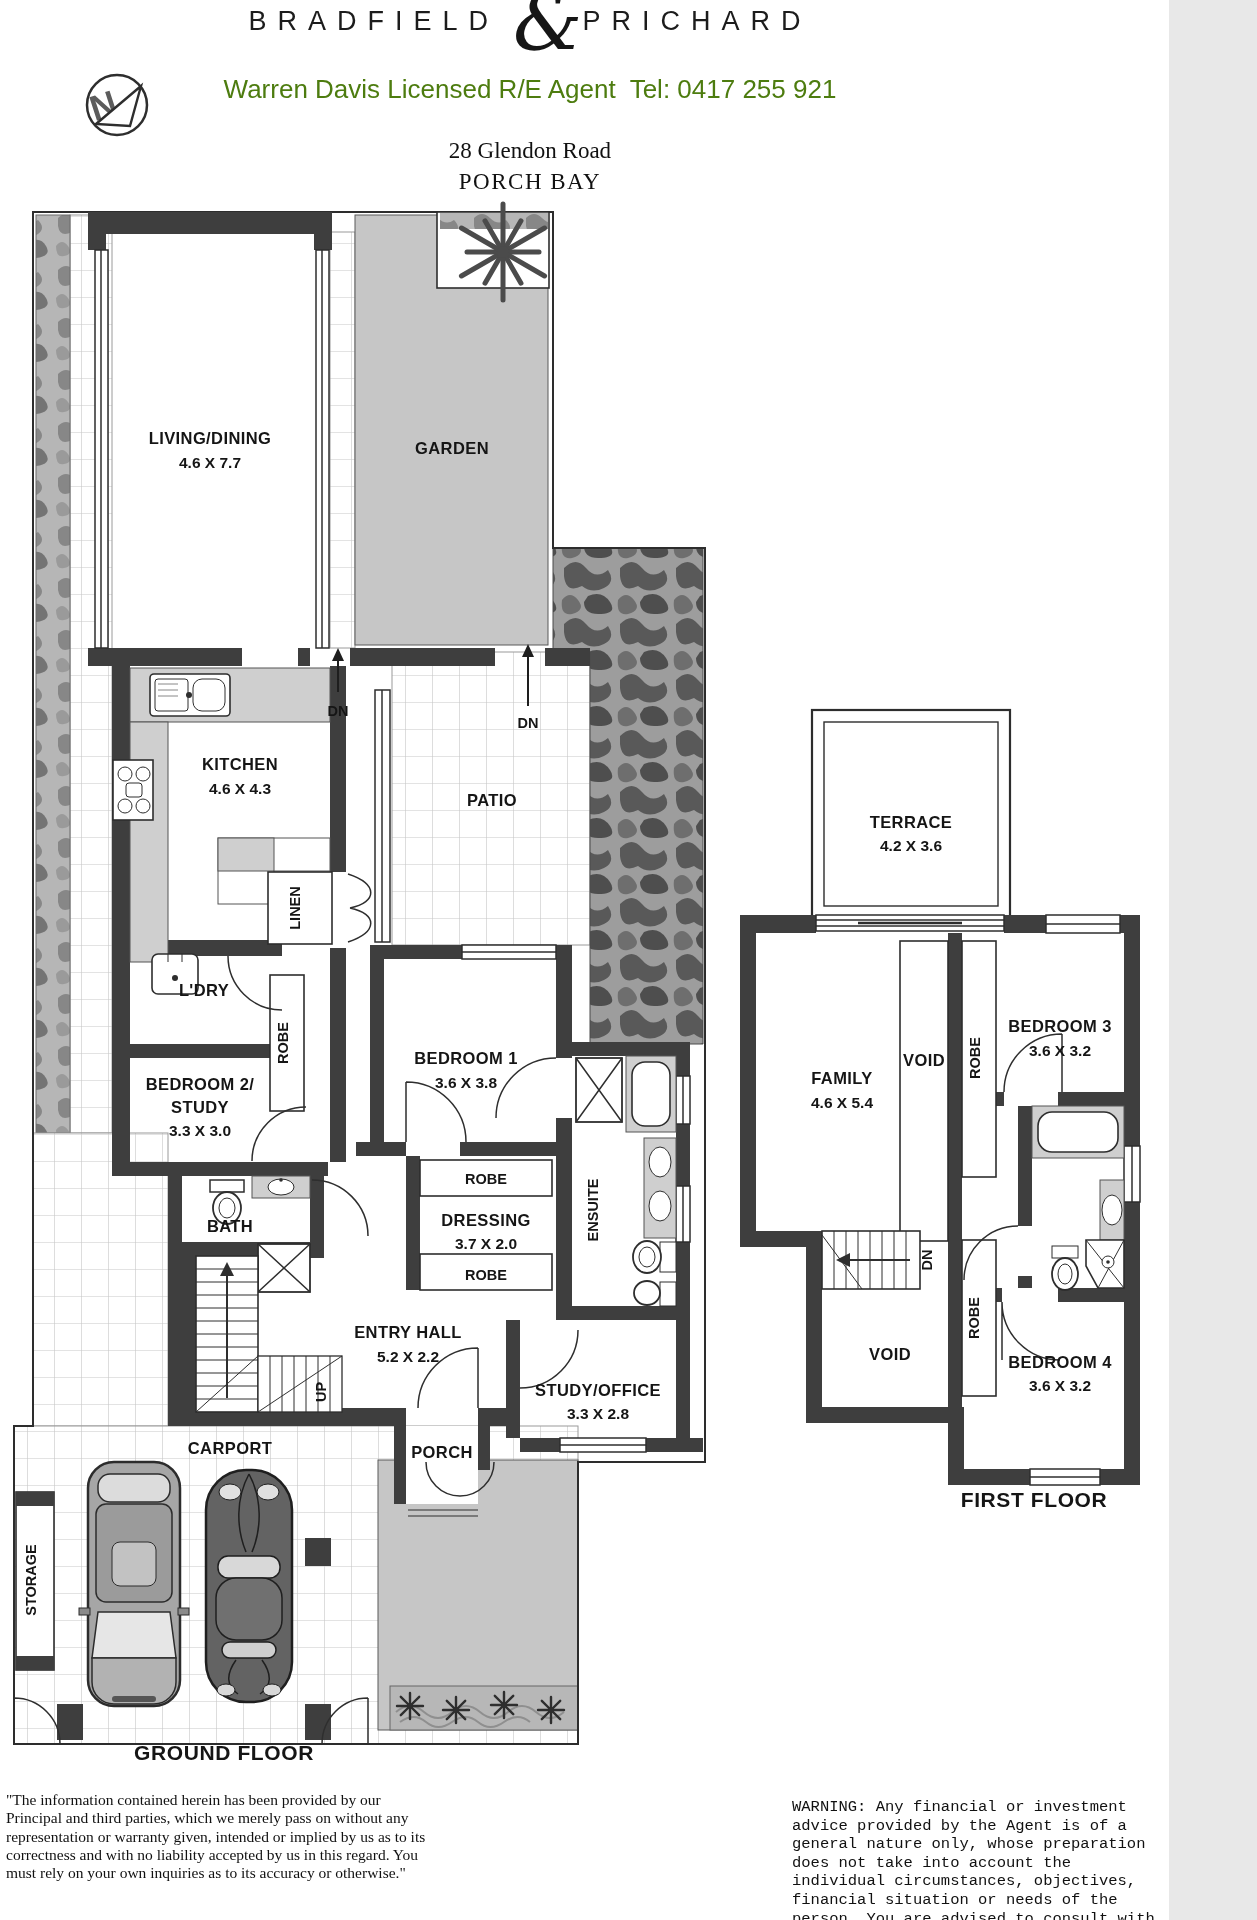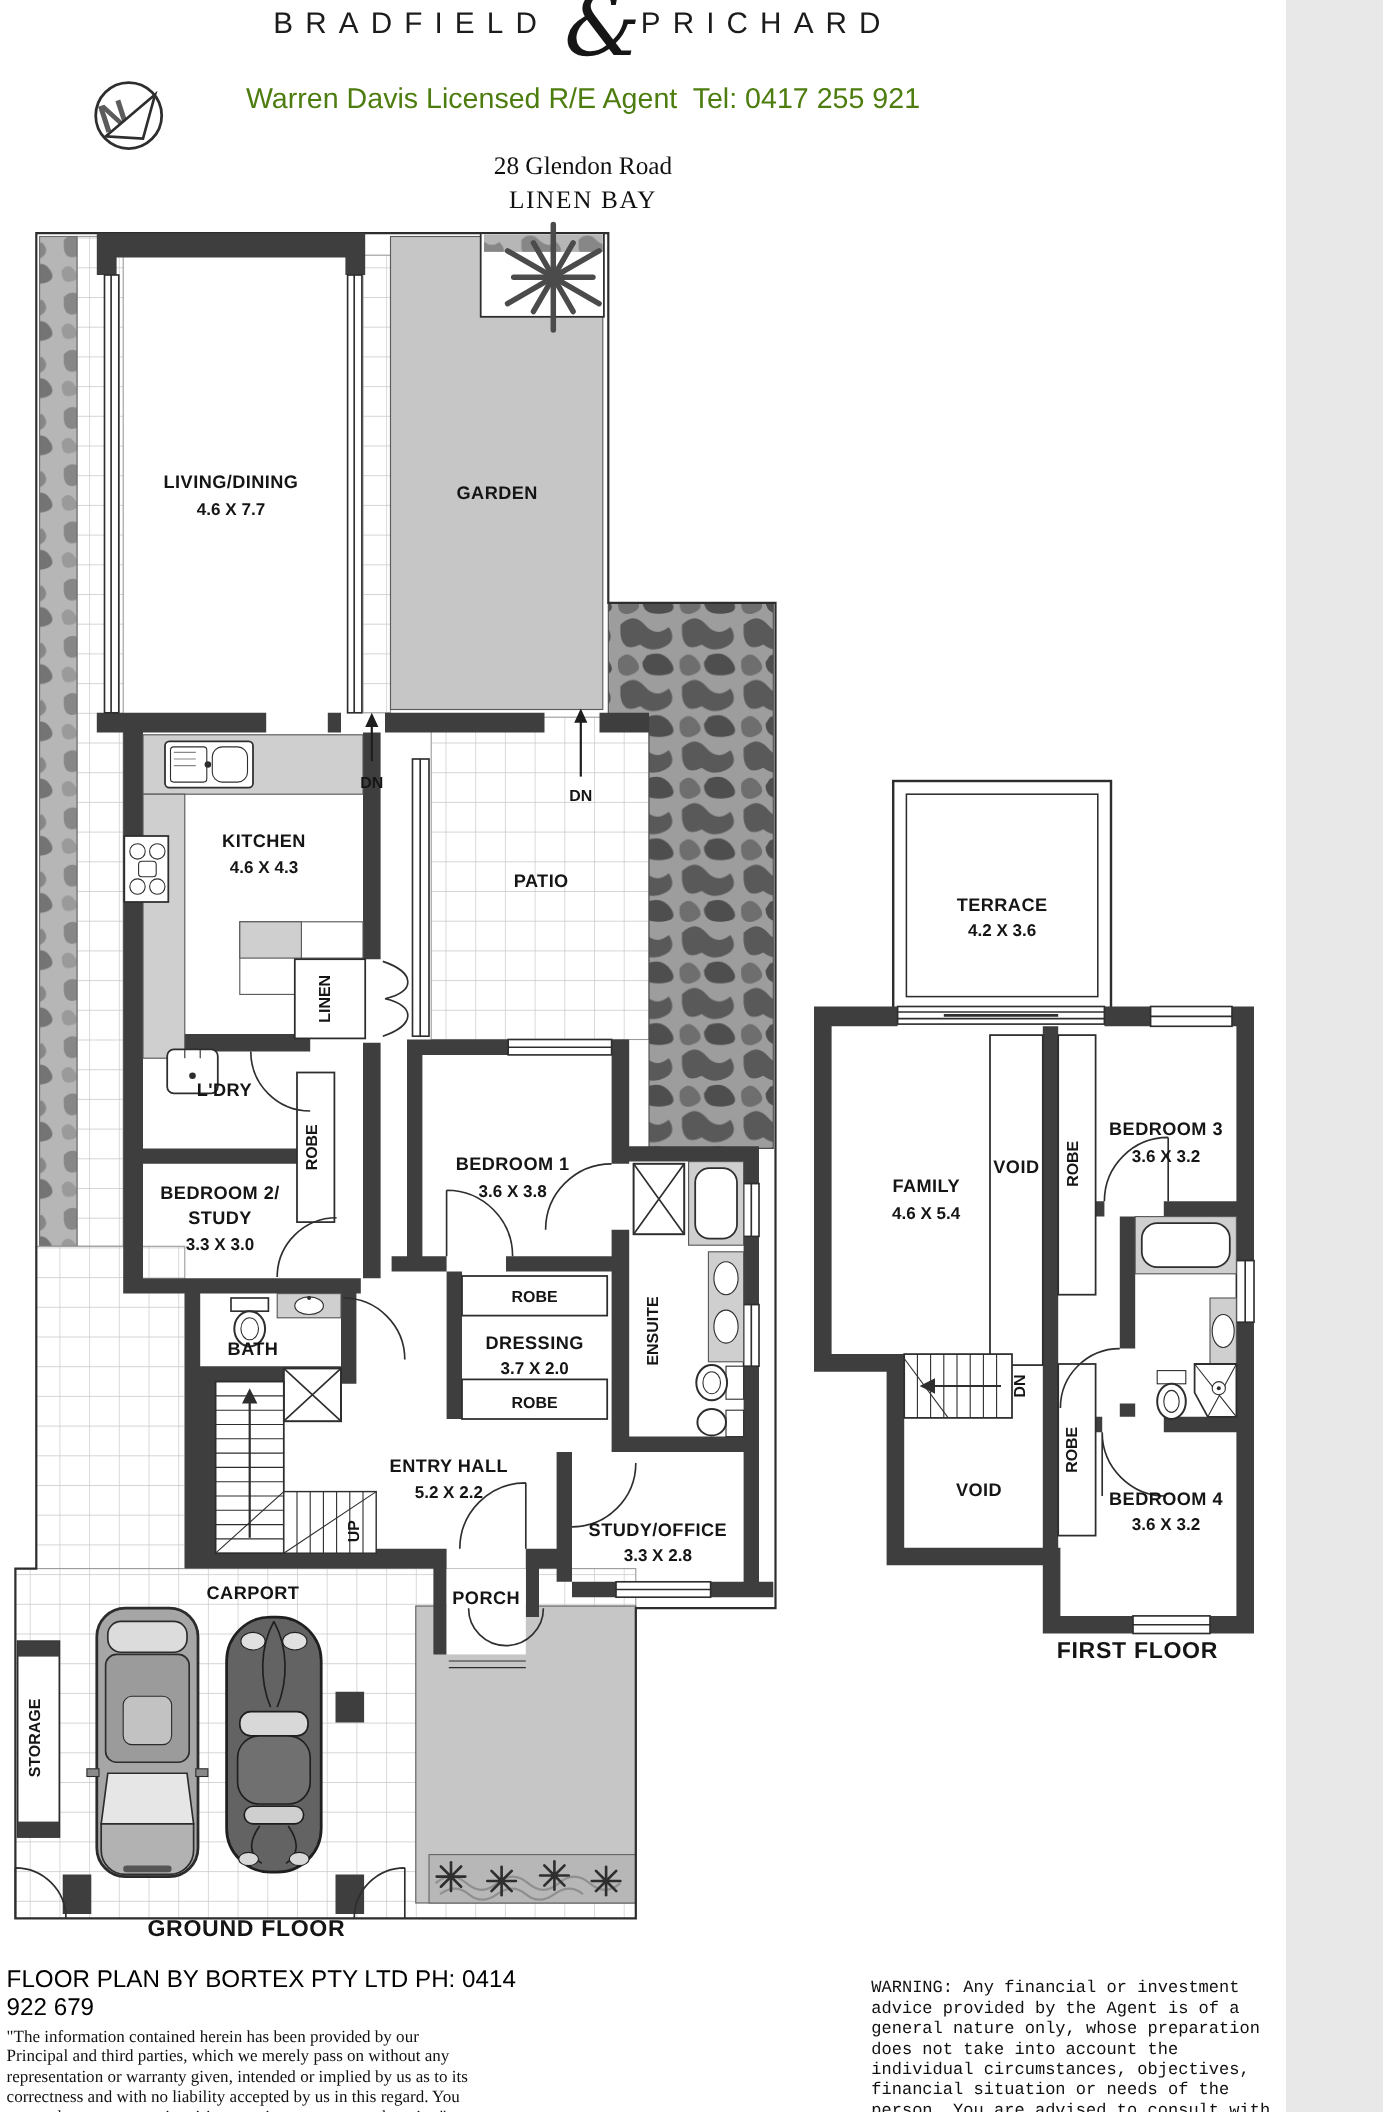--- a/index.html
+++ b/index.html
@@ -31,21 +31,21 @@
 </style>
 </head>
 <body>
 
 <div class="page">
 
   <div class="hdr">
     <div class="brand"><span>BRADFIELD</span><span class="amp">&amp;</span><span>PRICHARD</span></div>
     <div class="agent">Warren Davis Licensed R/E Agent&nbsp; Tel: 0417 255 921</div>
     <div class="addr1">28 Glendon Road</div>
-    <div class="addr2">LINEN BAY</div>
+    <div class="addr2">PORCH BAY</div>
   </div>
 
   <svg class="compass" width="68" height="68" viewBox="0 0 68 68">
     <circle cx="34" cy="34" r="30" fill="#fff" stroke="#2e2e2e" stroke-width="2.5"></circle>
     <text x="20" y="47" transform="rotate(-18 20 34)" style="font-size:36px;fill:#5c5c5c">N</text>
     <polygon points="13,53 58,15 47,55" fill="#fff" stroke="#2e2e2e" stroke-width="2.4"></polygon>
   </svg>
 
   <svg class="plan" width="1257" height="1920" viewBox="0 0 1257 1920">
     <defs>
@@ -429,18 +429,17 @@
       <text class="s" transform="rotate(-90 932 1260)" x="932" y="1260">DN</text>
       <text class="r" x="890" y="1360">VOID</text>
       <text class="s" transform="rotate(-90 979 1318)" x="979" y="1318">ROBE</text>
       <text class="r" x="1060" y="1368">BEDROOM 4</text>
       <text class="d" x="1060" y="1391">3.6 X 3.2</text>
       <text class="f" x="1034" y="1507">FIRST FLOOR</text>
     </g>
   </svg>
 
   <div class="foot-l">
-    <div class="credit">FLOOR PLAN BY BORTEX PTY LTD PH: 0414 922 679</div>
     <div class="disc">"The information contained herein has been provided by our Principal and third parties, which we merely pass on without any representation or warranty given, intended or implied by us as to its correctness and with no liability accepted by us in this regard. You must rely on your own inquiries as to its accuracy or otherwise."</div>
   </div>
   <div class="foot-r">WARNING: Any financial or investment advice provided by the Agent is of a general nature only, whose preparation does not take into account the individual circumstances, objectives, financial situation or needs of the person. You are advised to consult with your own independent financial and/or investment advisor.</div>
 
 </div>
 
 </body></html>

